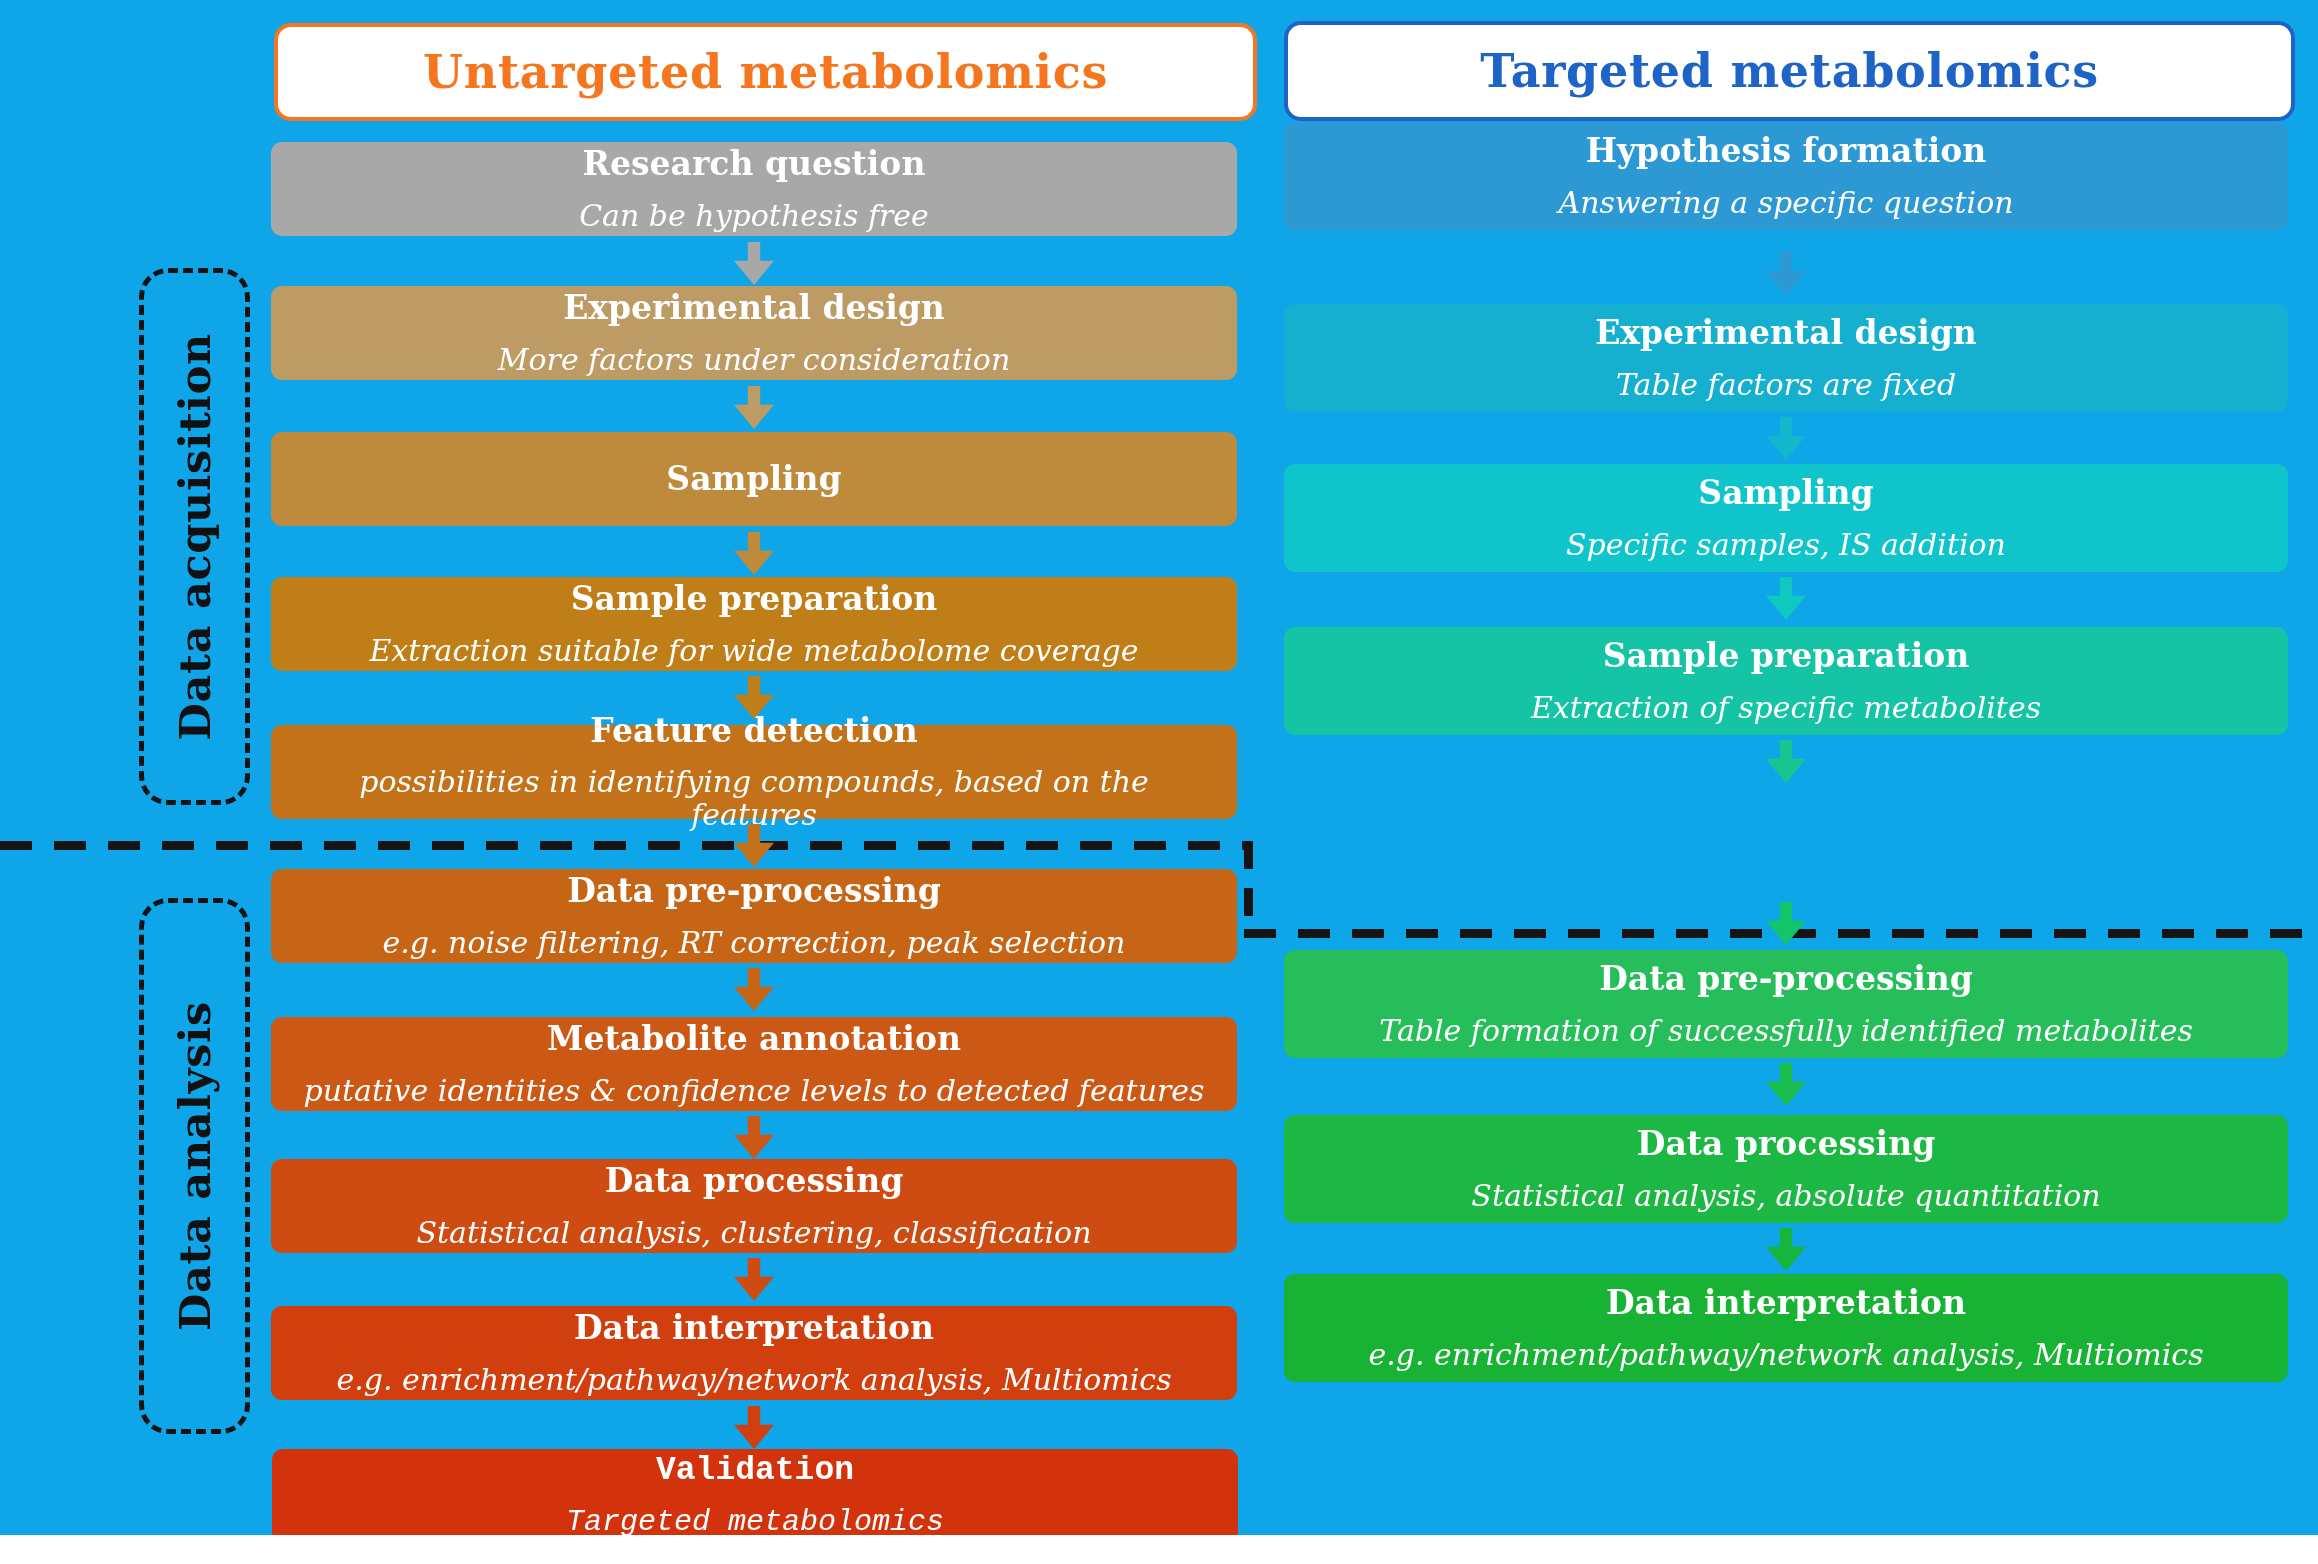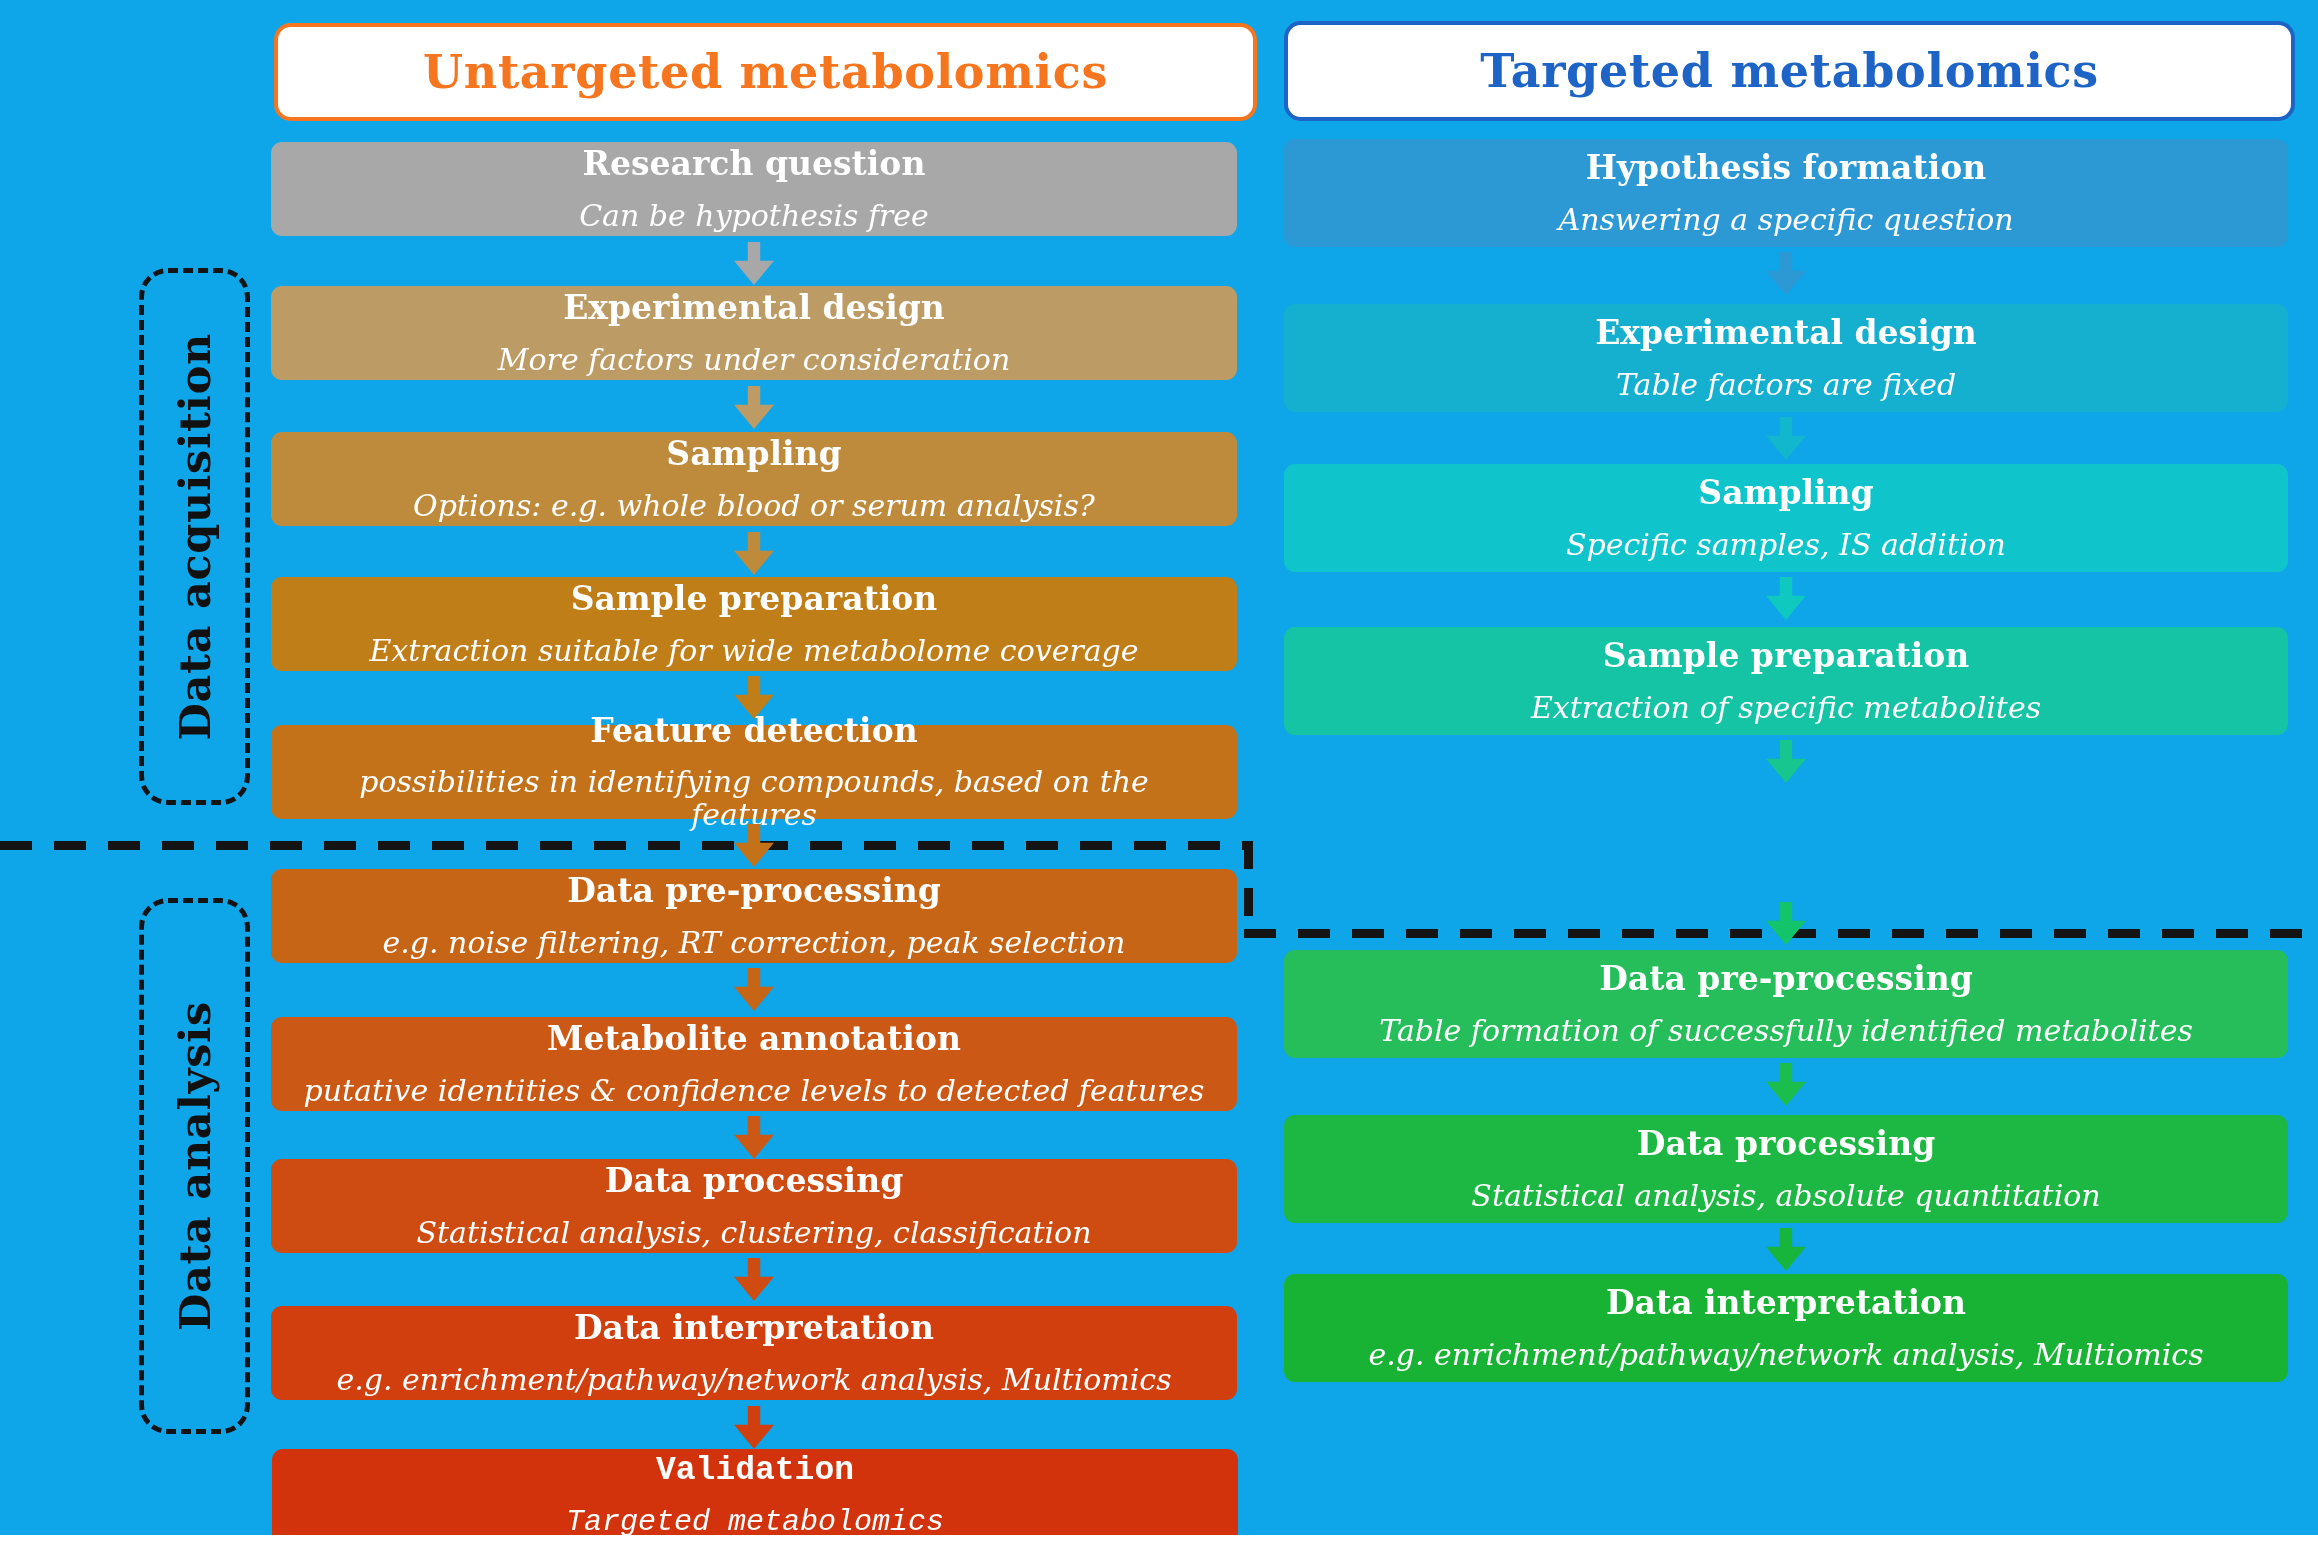--- a/index.html
+++ b/index.html
@@ -62,21 +62,20 @@
     <div class="s">More factors under consideration</div>
   </div>
   <div class="arrow" style="left: 734px; top: 386px; color: rgb(188, 155, 100);">
     <svg viewBox="0 0 58 62" width="40" height="43">
         <polygon points="20,0 38,0 38,27 58,27 29,62 0,27 20,27" fill="currentColor"></polygon>
       </svg>
   </div>
 
   <div class="step" style="left: 271px; top: 432px; width: 966px; height: 94px; background-color: rgb(190, 139, 60);">
     <div class="t">Sampling</div>
-    <div class="s">Options: e.g. whole blood or serum analysis?</div>
   </div>
   <div class="arrow" style="left: 734px; top: 532px; color: rgb(190, 139, 60);">
     <svg viewBox="0 0 58 62" width="40" height="43">
         <polygon points="20,0 38,0 38,27 58,27 29,62 0,27 20,27" fill="currentColor"></polygon>
       </svg>
   </div>
 
   <div class="step" style="left: 271px; top: 577px; width: 966px; height: 94px; background-color: rgb(192, 126, 24);">
     <div class="t">Sample preparation</div>
     <div class="s">Extraction suitable for wide metabolome coverage</div>
@@ -135,21 +134,21 @@
     <svg viewBox="0 0 58 62" width="40" height="43">
         <polygon points="20,0 38,0 38,27 58,27 29,62 0,27 20,27" fill="currentColor"></polygon>
       </svg>
   </div>
 
   <div class="step" style="left: 272px; top: 1449px; width: 966px; height: 94px; background-color: rgb(211, 51, 12); font-family: Liberation Mono, monospace;">
     <div class="t">Validation</div>
     <div class="s">Targeted metabolomics</div>
   </div>
 
-  <div class="step" style="left: 1284px; top: 139px; width: 1004px; height: 108px; background-color: rgb(44, 153, 213); align-items: center;">
+  <div class="step" style="left: 1284px; top: 122px; width: 1004px; height: 108px; background-color: rgb(44, 153, 213); align-items: center;">
     <div class="t">Hypothesis formation</div>
     <div class="s">Answering a specific question</div>
   </div>
   <div class="arrow" style="left: 1766px; top: 252px; color: rgb(44, 153, 213);">
     <svg viewBox="0 0 58 62" width="40" height="43">
         <polygon points="20,0 38,0 38,27 58,27 29,62 0,27 20,27" fill="currentColor"></polygon>
       </svg>
   </div>
 
   <div class="step" style="left: 1284px; top: 304px; width: 1004px; height: 108px; background-color: rgb(21, 175, 208);">

